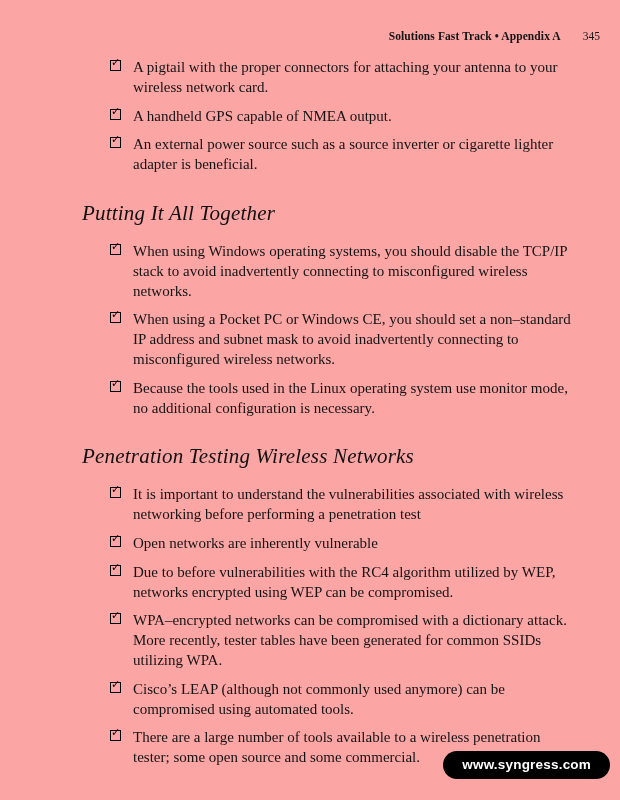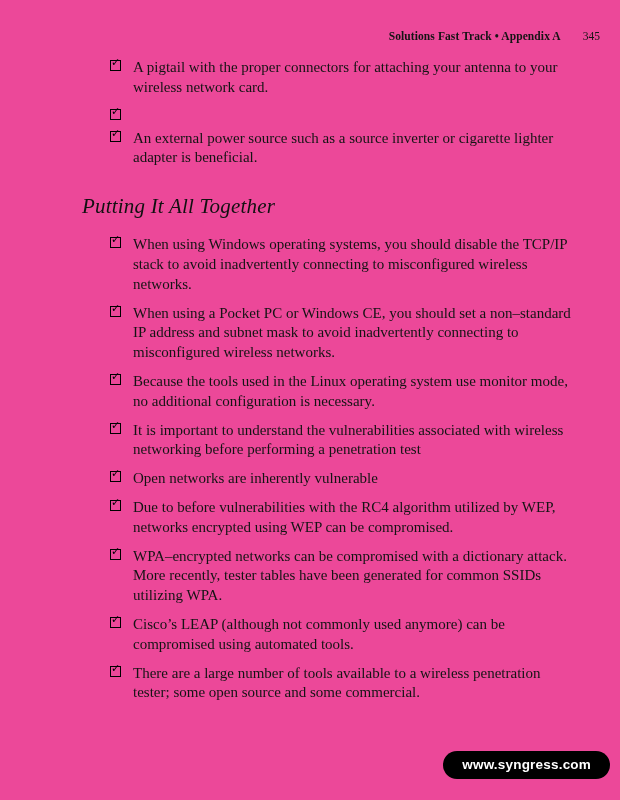--- a/index.html
+++ b/index.html
@@ -2,21 +2,21 @@
 <html><head>
 <meta charset="utf-8">
 <style>
   * { box-sizing: border-box; }
   html, body { margin: 0; padding: 0; background: #e8e8e8; }
   .page {
     position: relative;
     width: 620px;
     height: 800px;
     margin: 0 auto;
-    background: #ec4899;
+    background: #fca5a5;
     font-family: "Liberation Serif", serif;
     color: #141414;
     overflow: hidden;
   }
   .running-header {
     position: absolute;
     top: 30px;
     right: 20px;
     font-size: 11.5px;
     display: flex;
@@ -106,20 +106,21 @@
         <div class="item">
           <span class="checkbox">
               <span class="tick">✓</span>
             </span>
           <p class="item-text">A pigtail with the proper connectors for attaching your antenna to your wireless network card.</p>
         </div>
         <div class="item">
           <span class="checkbox">
               <span class="tick">✓</span>
             </span>
+          <p class="item-text">A handheld GPS capable of NMEA output.</p>
         </div>
         <div class="item">
           <span class="checkbox">
               <span class="tick">✓</span>
             </span>
           <p class="item-text">An external power source such as a source inverter or cigarette lighter adapter is beneficial.</p>
         </div>
       </div>
     </div>
 
@@ -141,20 +142,21 @@
         <div class="item">
           <span class="checkbox">
               <span class="tick">✓</span>
             </span>
           <p class="item-text">Because the tools used in the Linux operating system use monitor mode, no additional configuration is necessary.</p>
         </div>
       </div>
     </div>
 
     <div class="section">
+      <h1 class="section-heading">Penetration Testing Wireless Networks</h1>
       <div class="items">
         <div class="item">
           <span class="checkbox">
               <span class="tick">✓</span>
             </span>
           <p class="item-text">It is important to understand the vulnerabilities associated with wireless networking before performing a penetration test</p>
         </div>
         <div class="item">
           <span class="checkbox">
               <span class="tick">✓</span>

